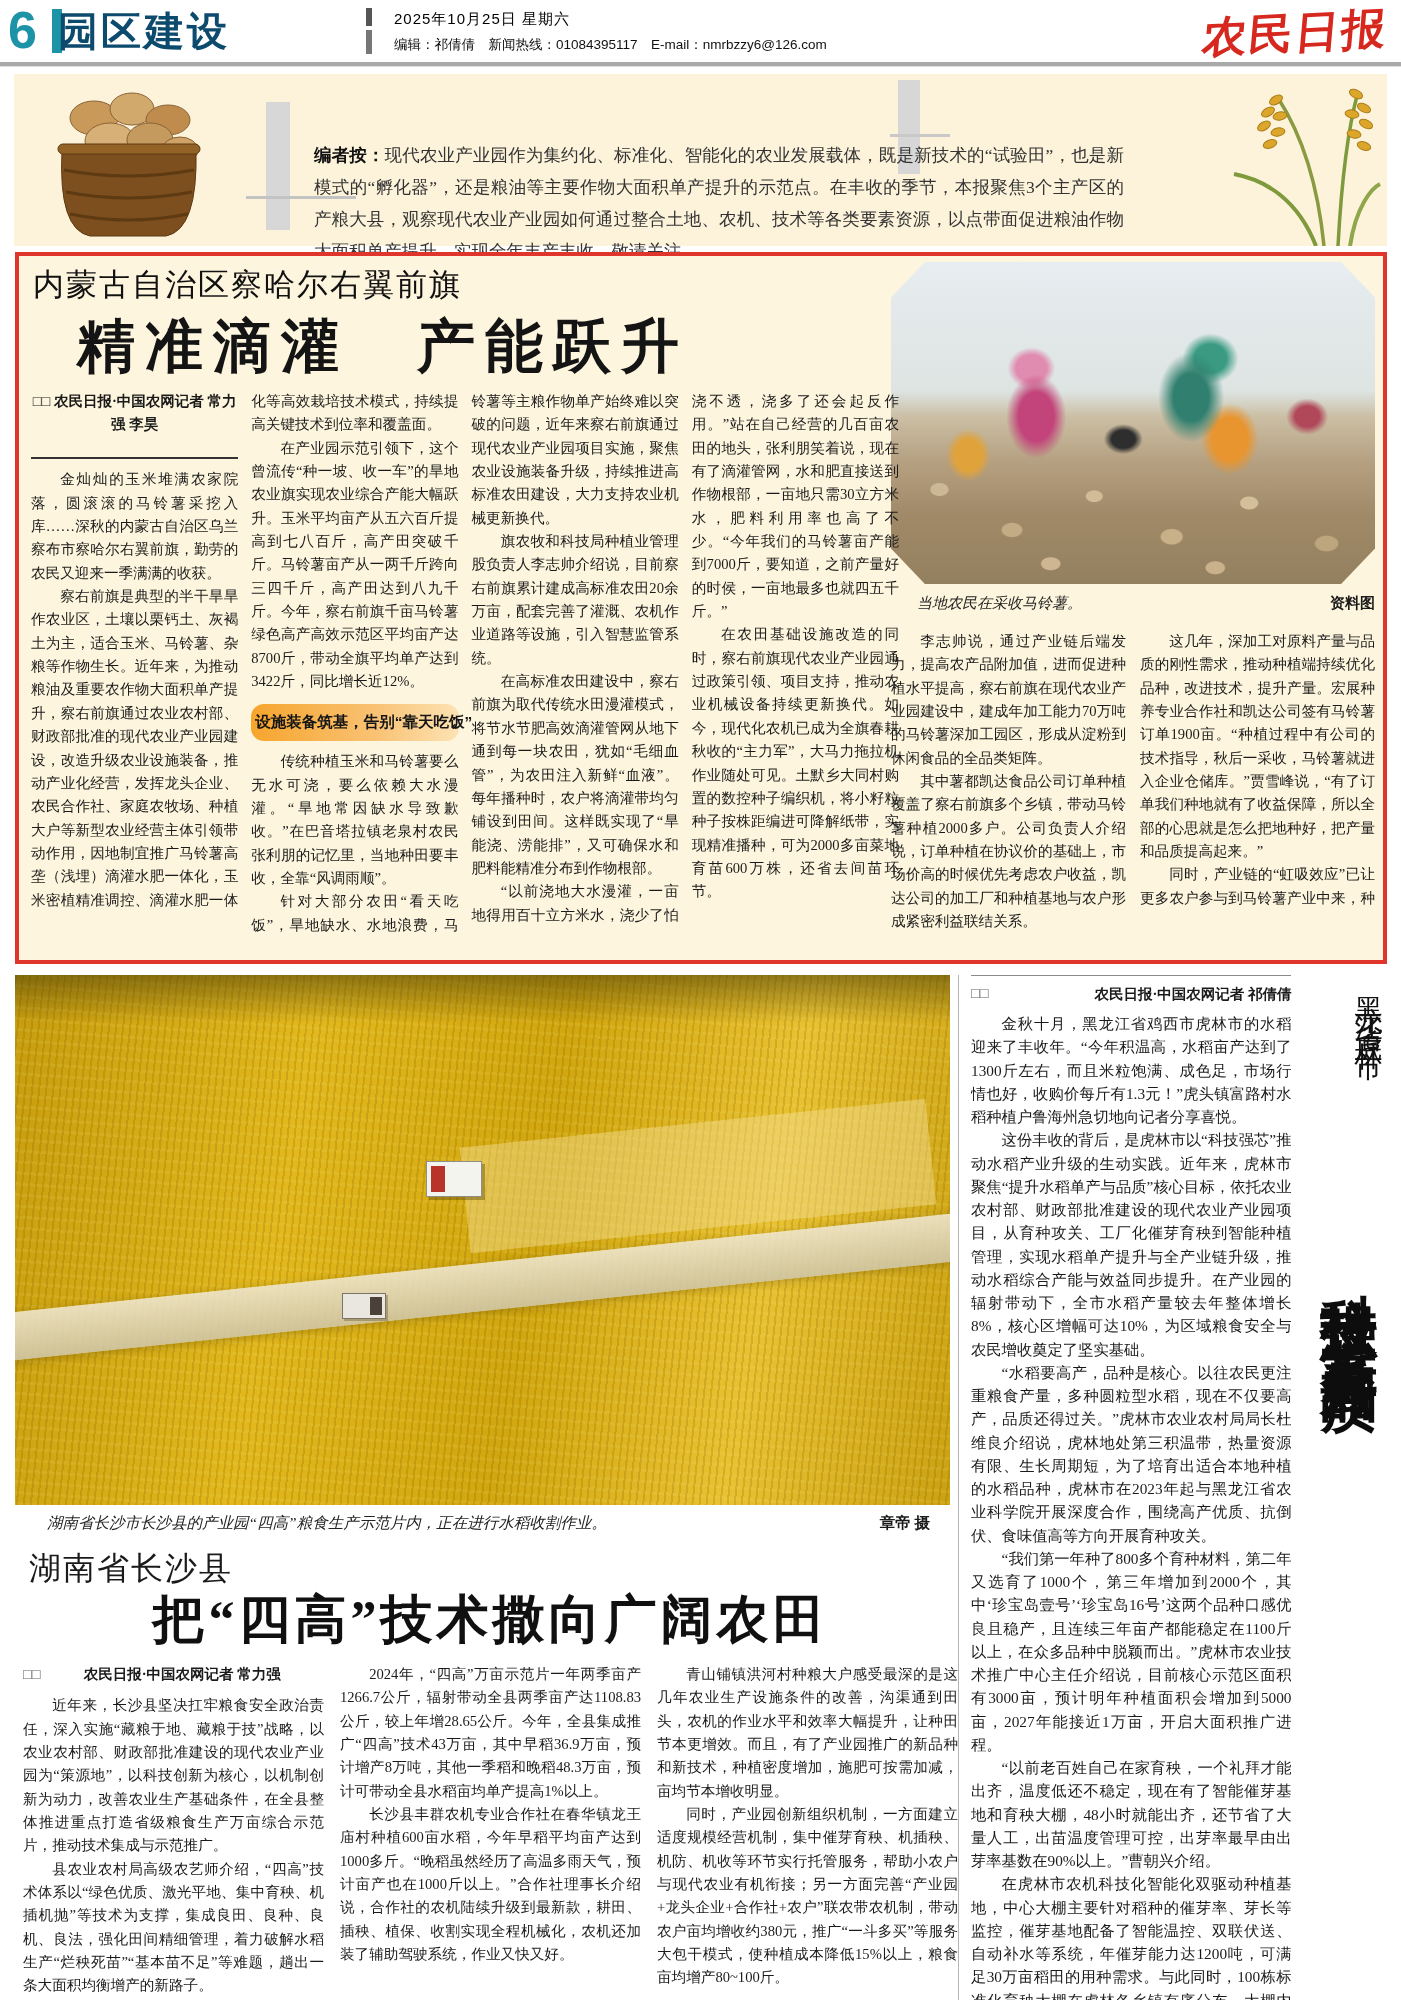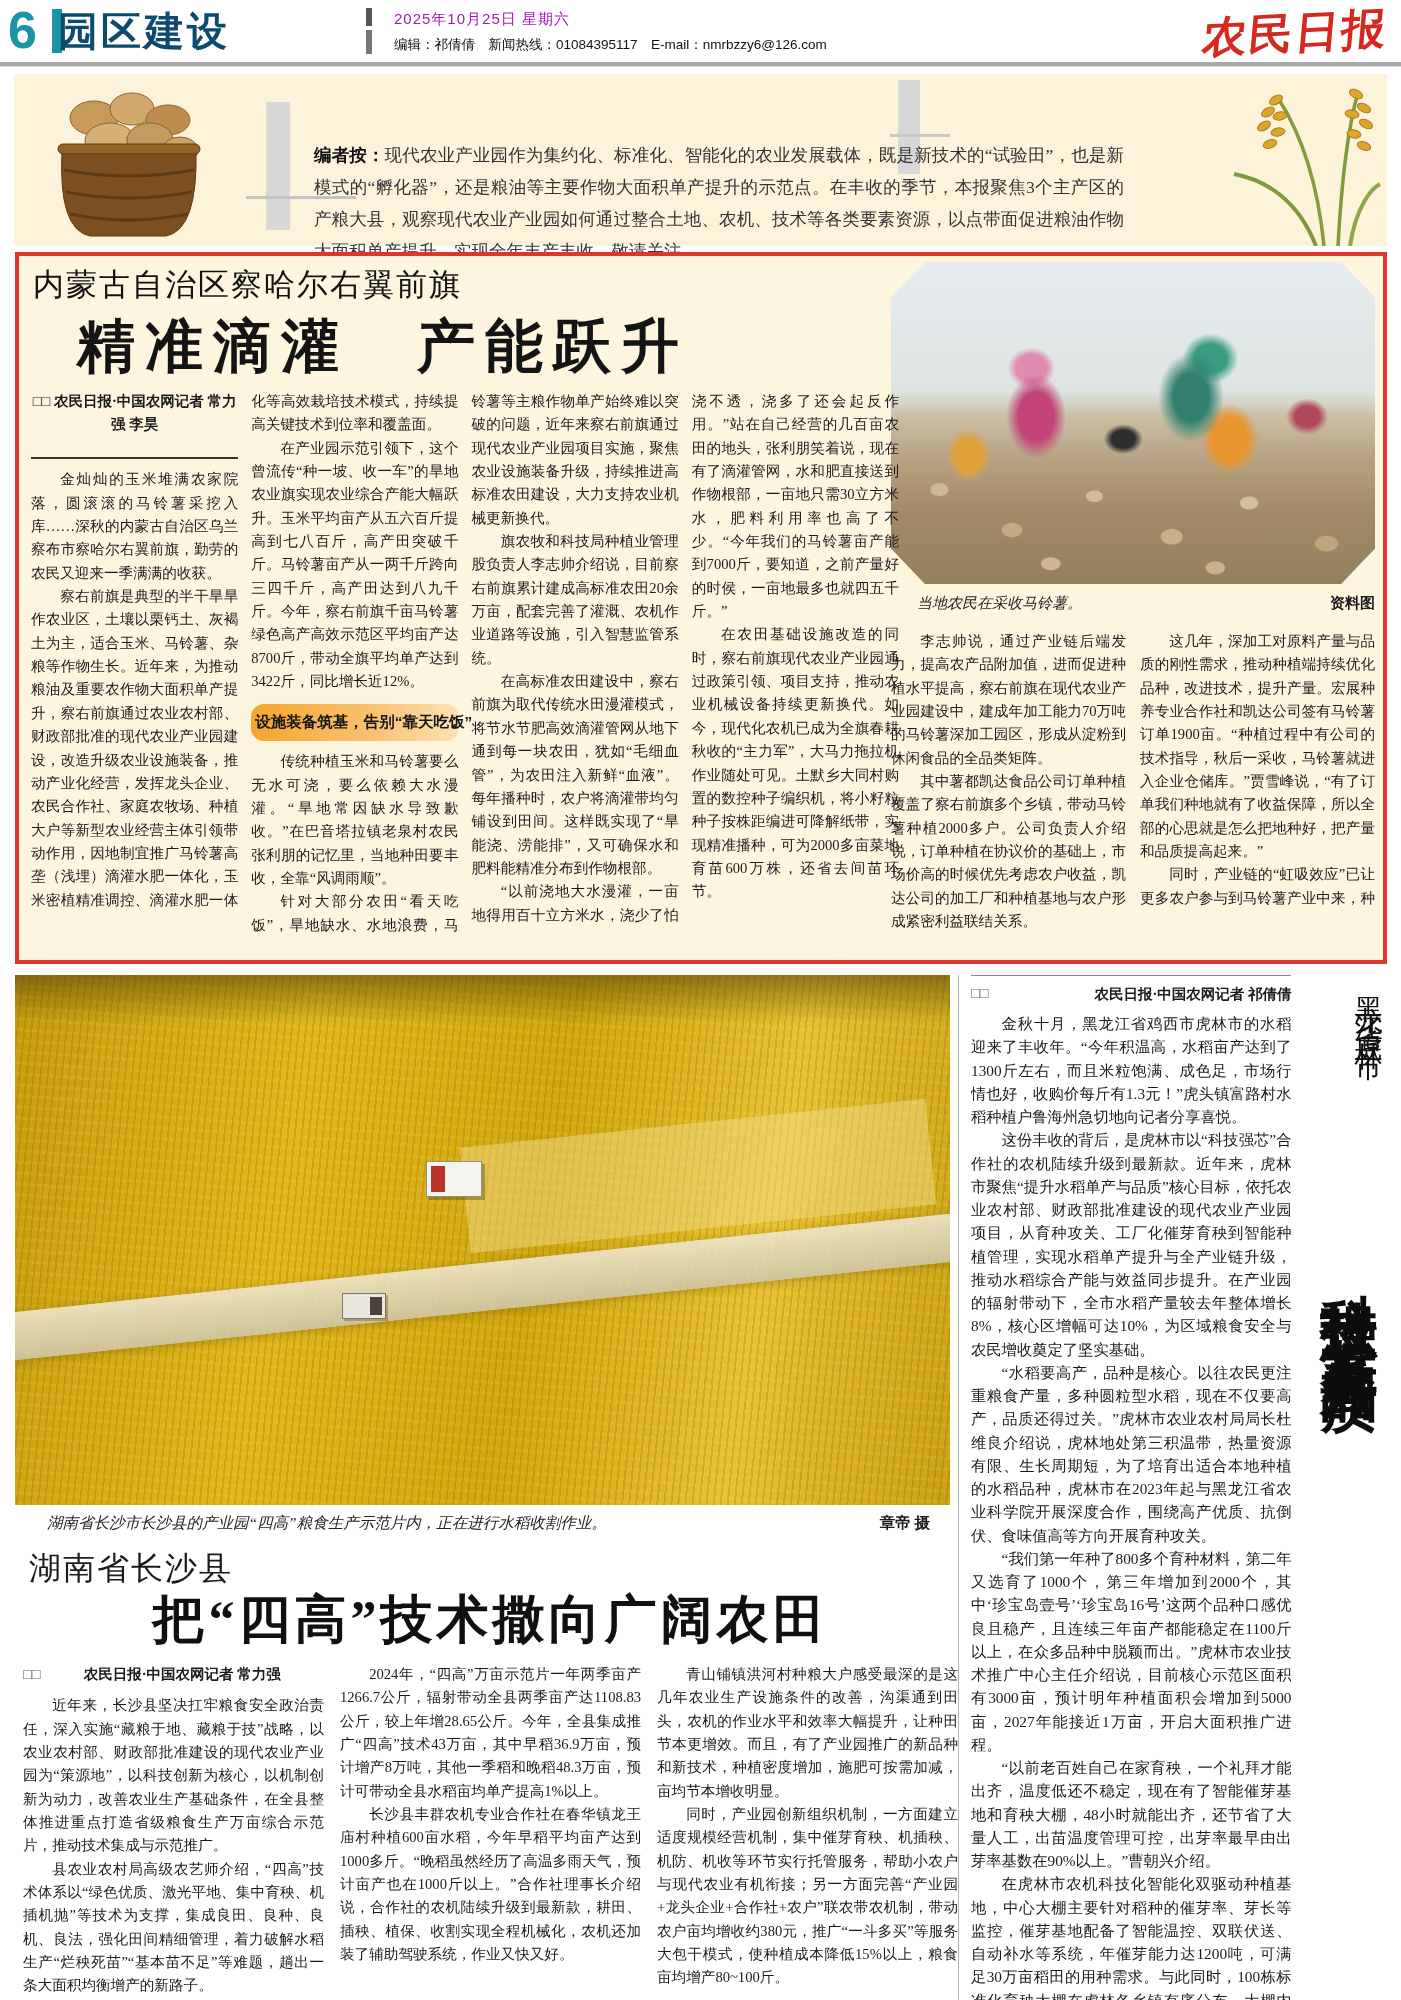--- a/index.html
+++ b/index.html
@@ -6,21 +6,21 @@
   .page{position:relative;width:1401px;height:2000px;background:#fff;overflow:hidden;
         font-family:"Liberation Serif","DejaVu Serif",serif;color:#1a1a1a;margin:0 auto;}
 
   
   .header{position:absolute;top:0;left:0;width:1401px;height:62px;background:#fff;}
   .header:after{content:"";position:absolute;left:0;right:0;top:62px;height:4px;background:#a9a9a9;border-bottom:1px solid #dedede;}
   .pagenum{position:absolute;left:8px;top:0px;font-family:"Liberation Sans",sans-serif;font-weight:bold;font-size:52px;line-height:60px;color:#1d93a8;}
   .secbar{position:absolute;left:52px;top:9px;width:10px;height:44px;background:#1d93a8;}
   .sectitle{position:absolute;left:58px;top:6px;font-family:"Liberation Sans",sans-serif;font-weight:bold;font-size:40px;line-height:50px;color:#0c4a6e;letter-spacing:3px;}
   .hdr-div{position:absolute;left:366px;top:8px;width:6px;height:46px;background:linear-gradient(180deg,#555 0 40%,#fff 40% 48%,#777 48% 100%);}
-  .hdr-date{position:absolute;left:394px;top:10px;font-family:"Liberation Sans",sans-serif;font-size:15px;color:#a21caf;letter-spacing:1px;}
+  .hdr-date{position:absolute;left:394px;top:10px;font-family:"Liberation Sans",sans-serif;font-size:15px;color:#000000;letter-spacing:1px;}
   .hdr-editor{position:absolute;left:394px;top:36px;font-family:"Liberation Sans",sans-serif;font-size:13.5px;color:#111;text-align:right;}
   .masthead{position:absolute;right:14px;top:4px;font-size:44px;font-weight:bold;color:#d6281e;transform:skewX(-8deg) rotate(-3deg);letter-spacing:2px;font-family:"Liberation Serif",serif;}
 
   
   .note-band{position:absolute;top:74px;left:14px;width:1373px;height:172px;background:#fcf3da;}
   .note-potato{position:absolute;left:14px;top:4px;}
   .note-rice{position:absolute;right:6px;top:2px;}
   .mark-v{position:absolute;left:252px;top:28px;width:24px;height:128px;background:#d7d7d7;}
   .mark-h{position:absolute;left:232px;top:122px;width:110px;height:3px;background:#c3c3c3;}
   .mark-v2{position:absolute;left:884px;top:6px;width:22px;height:94px;background:#d7d7d7;}
@@ -225,21 +225,21 @@
   </div>
 
   <div class="a3">
     <div class="a3-text">
       <div class="byline3">
         <span class="mk">□□</span>
         <span class="bl">农民日报·中国农网记者 祁倩倩</span>
       </div>
       <div class="a3-paras">
         <p>金秋十月，黑龙江省鸡西市虎林市的水稻迎来了丰收年。“今年积温高，水稻亩产达到了1300斤左右，而且米粒饱满、成色足，市场行情也好，收购价每斤有1.3元！”虎头镇富路村水稻种植户鲁海州急切地向记者分享喜悦。</p>
-        <p>这份丰收的背后，是虎林市以“科技强芯”合作社的农机陆续升级到最新款。近年来，虎林市聚焦“提升水稻单产与品质”核心目标，依托农业农村部、财政部批准建设的现代农业产业园项目，从育种攻关、工厂化催芽育秧到智能种植管理，实现水稻单产提升与全产业链升级，推动水稻综合产能与效益同步提升。在产业园的辐射带动下，全市水稻产量较去年整体增长8%，核心区增幅可达10%，为区域粮食安全与农民增收奠定了坚实基础。</p>
+        <p>这份丰收的背后，是虎林市以“科技强芯”推动水稻产业升级的生动实践。近年来，虎林市聚焦“提升水稻单产与品质”核心目标，依托农业农村部、财政部批准建设的现代农业产业园项目，从育种攻关、工厂化催芽育秧到智能种植管理，实现水稻单产提升与全产业链升级，推动水稻综合产能与效益同步提升。在产业园的辐射带动下，全市水稻产量较去年整体增长8%，核心区增幅可达10%，为区域粮食安全与农民增收奠定了坚实基础。</p>
         <p>“水稻要高产，品种是核心。以往农民更注重粮食产量，多种圆粒型水稻，现在不仅要高产，品质还得过关。”虎林市农业农村局局长杜维良介绍说，虎林地处第三积温带，热量资源有限、生长周期短，为了培育出适合本地种植的水稻品种，虎林市在2023年起与黑龙江省农业科学院开展深度合作，围绕高产优质、抗倒伏、食味值高等方向开展育种攻关。</p>
         <p>“我们第一年种了800多个育种材料，第二年又选育了1000个，第三年增加到2000个，其中‘珍宝岛壹号’‘珍宝岛16号’这两个品种口感优良且稳产，且连续三年亩产都能稳定在1100斤以上，在众多品种中脱颖而出。”虎林市农业技术推广中心主任介绍说，目前核心示范区面积有3000亩，预计明年种植面积会增加到5000亩，2027年能接近1万亩，开启大面积推广进程。</p>
         <p>“以前老百姓自己在家育秧，一个礼拜才能出齐，温度低还不稳定，现在有了智能催芽基地和育秧大棚，48小时就能出齐，还节省了大量人工，出苗温度管理可控，出芽率最早由出芽率基数在90%以上。”曹朝兴介绍。</p>
         <p>在虎林市农机科技化智能化双驱动种植基地，中心大棚主要针对稻种的催芽率、芽长等监控，催芽基地配备了智能温控、双联伏送、自动补水等系统，年催芽能力达1200吨，可满足30万亩稻田的用种需求。与此同时，100栋标准化育秧大棚在虎林各乡镇有序分布，大棚内配备了自动卷帘、喷淋等设备，秧苗就是在智能棚里育成的。“我将200亩水田全年大量的秧，购置完种子直接送到基地，育出的秧质量还好，后期管理也省心。”鲁海州说，现在越来越多的农户选择工厂化育秧，大家都尝到了科技的“甜头”。</p>
 
       </div>
     </div>
     <div class="a3-strip">
       <div class="a3-kicker">黑龙江省虎林市</div>
       <div class="a3-title">科技强芯 高产不丢好品质</div>

